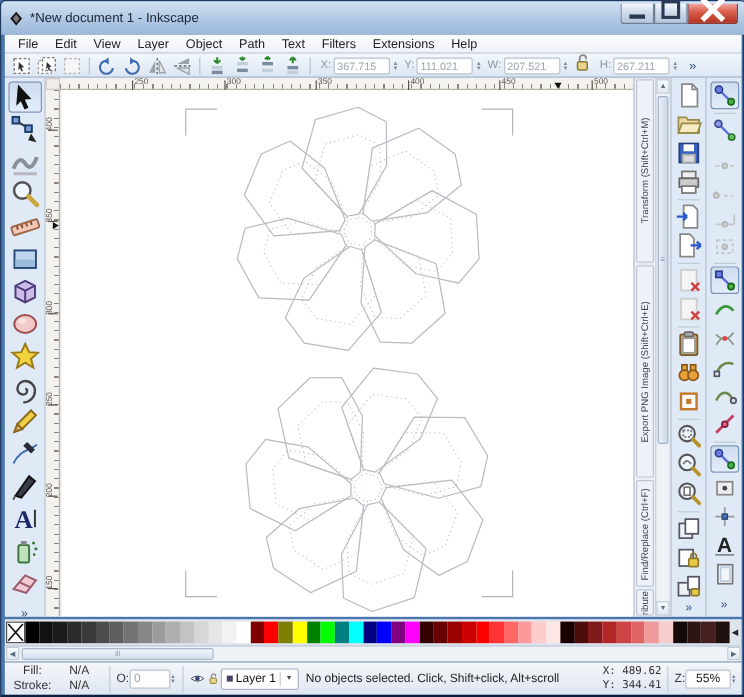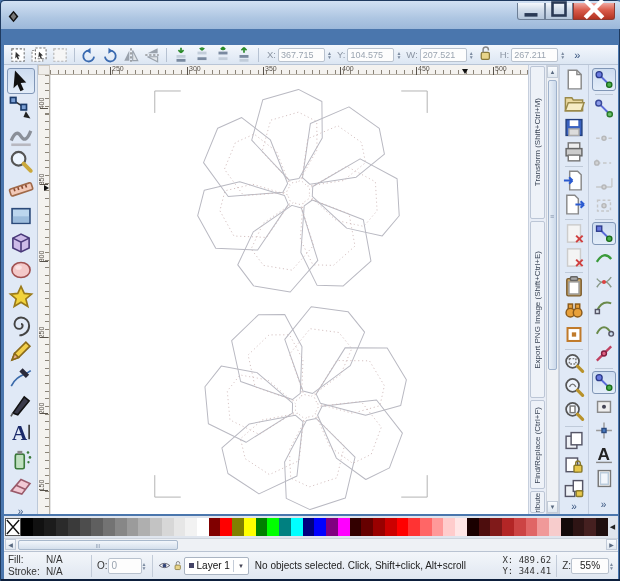--- a/index.html
+++ b/index.html
@@ -100,21 +100,21 @@
   #palscroll{position:absolute;left:3px;top:537px;width:614px;height:13px;background:#eef1f5;border-top:1px solid #cdd3dc;}
   #palscroll .sarrow{top:0;height:11px;}
   #palthumb{position:absolute;left:14px;top:1px;width:160px;height:10px;background:linear-gradient(#f2f6fb,#d4dfec);
             border:1px solid #a8b8cc;border-radius:2px;}
   #palthumb::after{content:"lll";display:block;text-align:center;font-size:6px;color:#8898ae;line-height:10px;}
 
   
   #statusbar{position:absolute;left:3px;top:550px;width:614px;height:28px;
              background:linear-gradient(#f3f6fa,#e0e7f1);border-top:1px solid #b9c3d2;
              display:flex;align-items:center;font-size:10px;color:#333;padding:0 4px;}
-  .fs-grid{display:grid;grid-template-columns:38px 40px;line-height:12px;flex:none;}
+  .fs-grid{display:grid;grid-template-columns:38px 40px;line-height:12px;flex:none;text-align:center;}
   .sb-sep{width:1px;height:22px;background:#c2cbd8;margin:0 5px;flex:none;}
   .sb-field{background:#fdfdfd;border:1px solid #b9c2ce;border-radius:2px;height:16px;
             display:flex;align-items:center;padding:0 3px;color:#9aa4b0;}
   .miniicon{width:13px;height:13px;flex:none;}
   #layerbox{display:flex;align-items:center;gap:3px;background:#fff;border:1px solid #aab4c2;border-radius:2px;
             height:18px;padding:0 4px;font-size:10px;color:#111;flex:none;}
   #layerbox .darr{font-size:6px;color:#445;border-left:1px solid #c4ccd8;padding-left:4px;height:12px;display:flex;align-items:center;}
   #sbmessage{flex:1;padding-left:6px;color:#222;font-size:10px;white-space:nowrap;overflow:hidden;}
   .xy{font-family:"DejaVu Sans Mono",monospace;font-size:9px;line-height:11px;text-align:right;flex:none;}
   #bottomedge{position:absolute;left:0;top:578px;width:620px;height:3px;background:#0d1f3c;}
@@ -122,39 +122,52 @@
 </head>
 <body>
 
 <div id="window">
 
   <div id="titlebar">
     <span class="miniicon"><svg viewBox="0 0 16 16" style="width:100%;height:100%">
           <path d="M8 1 L14 8 L8 15 L2 8 Z" fill="#111"></path>
           <path d="M8 3.5 L11.5 8 L8 12.5 L4.5 8 Z" fill="#777"></path>
         </svg></span>
+    <span id="title">*New document 1 - Inkscape</span>
     <span class="winbtns">
       <span class="winbtn">
           <span><svg viewBox="0 0 16 16" style="width:100%;height:100%">
               <rect x="4" y="10.5" width="8" height="2.2" fill="#2a3a55"></rect>
             </svg></span>
         </span>
       <span class="winbtn">
           <span><svg viewBox="0 0 16 16" style="width:100%;height:100%">
               <rect x="4" y="4" width="8" height="8" fill="none" stroke="#2a3a55" stroke-width="1.6"></rect>
             </svg></span>
         </span>
       <span class="winbtn close">
           <span><svg viewBox="0 0 16 16" style="width:100%;height:100%">
               <path d="M4.5 4.5 L11.5 11.5 M11.5 4.5 L4.5 11.5" stroke="#fff" stroke-width="1.8"></path>
             </svg></span>
         </span>
     </span>
   </div>
 
+  <div id="menubar">
+      <span class="menu-item">File</span>
+      <span class="menu-item">Edit</span>
+      <span class="menu-item">View</span>
+      <span class="menu-item">Layer</span>
+      <span class="menu-item">Object</span>
+      <span class="menu-item">Path</span>
+      <span class="menu-item">Text</span>
+      <span class="menu-item">Filters</span>
+      <span class="menu-item">Extensions</span>
+      <span class="menu-item">Help</span>
+    </div>
 
   <div id="tooloptions">
     <span id="tbicons" style="display:flex;align-items:center;gap:1px;">
         <span class="tbtn">
           <svg viewBox="0 0 16 16" style="width:100%;height:100%">
             <rect x="2.5" y="2.5" width="11" height="11" fill="#fff" stroke="#777" stroke-dasharray="2 1.5"></rect>
             <path d="M6 5 L10 9 L8 9.2 L9 11.5 L7.8 12 L6.8 9.7 L5.5 11 Z" fill="#333"></path>
           </svg>
         </span>
         <span class="tbtn">
@@ -230,21 +243,21 @@
     <span class="fieldgrp">
       <span class="flabel">X:</span>
       <span class="field">367.715</span>
       <span class="spin">
           <span>▲</span>
           <span>▼</span>
         </span>
     </span>
     <span class="fieldgrp">
       <span class="flabel">Y:</span>
-      <span class="field">104.575</span>
+      <span class="field">111.021</span>
       <span class="spin">
           <span>▲</span>
           <span>▼</span>
         </span>
     </span>
     <span class="fieldgrp">
       <span class="flabel">W:</span>
       <span class="field">207.521</span>
       <span class="spin">
           <span>▲</span>

